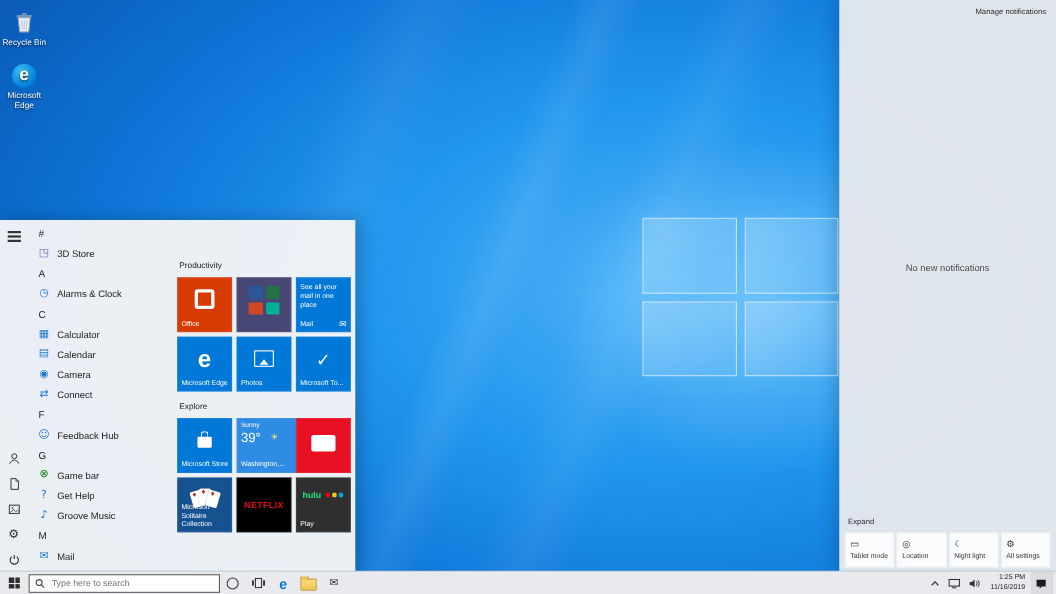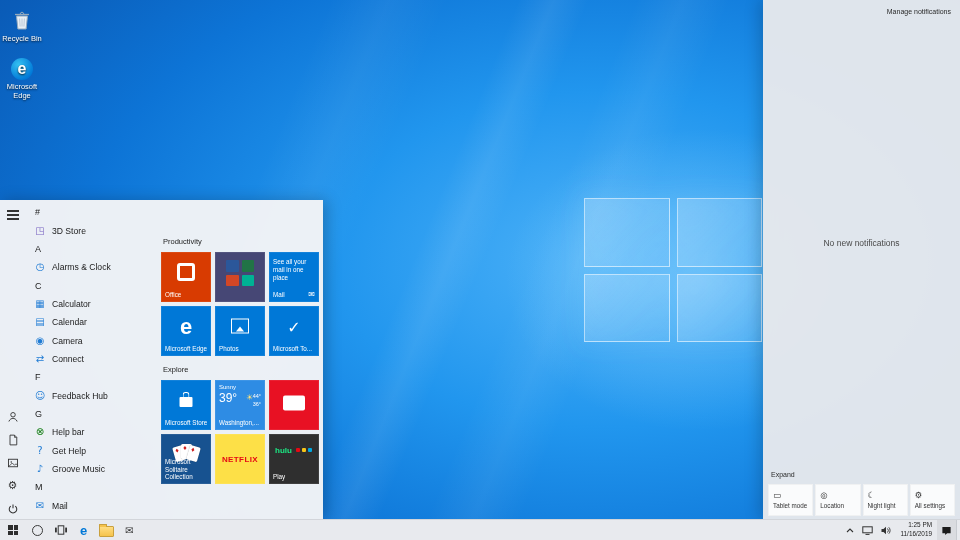--- a/index.html
+++ b/index.html
@@ -217,21 +217,21 @@
         </div>
       <div class="app-row">
         <span class="app-ic glyph" style="color: rgb(31, 123, 212);">☺</span>
         <span class="app-lb">Feedback Hub</span>
       </div>
       <div class="app-head">
           <span>G</span>
         </div>
       <div class="app-row">
         <span class="app-ic glyph" style="color: rgb(16, 124, 16);">⊗</span>
-        <span class="app-lb">Help bar</span>
+        <span class="app-lb">Game bar</span>
       </div>
       <div class="app-row">
         <span class="app-ic glyph" style="color: rgb(31, 123, 212);">?</span>
         <span class="app-lb">Get Help</span>
       </div>
       <div class="app-row">
         <span class="app-ic glyph" style="color: rgb(31, 123, 212);">♪</span>
         <span class="app-lb">Groove Music</span>
       </div>
       <div class="app-head">
@@ -280,42 +280,42 @@
           <span class="tlabel">Microsoft To...</span>
         </div>
       </div>
 
       <div class="group-label" style="margin-top:9px;">Explore</div>
       <div class="tile-grid">
         <div class="tile" style="background: rgb(0, 120, 215);">
           <div class="bag"></div>
           <span class="tlabel">Microsoft Store</span>
         </div>
-        <div class="tile" style="background: rgb(46, 140, 228);">
+        <div class="tile" style="background: rgb(46, 140, 228); padding-left: 17px;">
           <div class="wx-cond">Sunny</div>
           <div class="wx-temp">39°</div>
           <div class="wx-sun glyph">☀</div>
           <div class="wx-hl">
             <div>44°</div>
             <div>36°</div>
           </div>
           <span class="tlabel">Washington,...</span>
         </div>
         <div class="tile" style="background: rgb(232, 17, 35);">
           <div class="promo-card"></div>
         </div>
         <div class="tile" style="background: rgb(23, 82, 144);">
           <div class="cards">
             <div class="card c1"></div>
               <div class="card c2"></div>
               <div class="card c3"></div>
           </div>
           <span class="tlabel">Microsoft Solitaire Collection</span>
         </div>
-        <div class="tile" style="background: #fde047;">
+        <div class="tile" style="background: #000000;">
           <span class="nflx" style="color: rgb(229, 9, 20);">NETFLIX</span>
         </div>
         <div class="tile" style="background: rgb(47, 47, 47);">
           <span class="play-brand" style="color: rgb(28, 231, 131);">hulu</span>
           <span class="play-dots">
             <i style="background: rgb(229, 9, 20);"></i>
             <i style="background: rgb(245, 197, 24);"></i>
             <i style="background: rgb(0, 168, 225);"></i>
           </span>
           <span class="tlabel">Play</span>
@@ -350,20 +350,27 @@
 
   <div class="taskbar">
     <div class="start-btn">
       <div class="winglyph">
           <i></i>
           <i></i>
           <i></i>
           <i></i>
         </div>
     </div>
+    <div class="search">
+      <svg width="9" height="9" viewBox="0 0 10 10">
+        <circle cx="4" cy="4" r="3" fill="none" stroke="#444" stroke-width="1.1"></circle>
+        <line x1="6.3" y1="6.3" x2="9" y2="9" stroke="#444" stroke-width="1.1"></line>
+      </svg>
+      <input type="text" placeholder="Type here to search" style="">
+    </div>
     <div class="tb-btn">
       <div style="width:9px;height:9px;border:1.4px solid #3a3a3a;border-radius:50%;"></div>
     </div>
     <div class="tb-btn">
       <svg width="12" height="10" viewBox="0 0 12 10">
         <rect x="3.2" y="0.8" width="5.6" height="8.4" fill="none" stroke="#333" stroke-width="1"></rect>
         <rect x="0" y="2.6" width="1.8" height="4.8" fill="#333"></rect>
         <rect x="10.2" y="2.6" width="1.8" height="4.8" fill="#333"></rect>
       </svg>
     </div>

